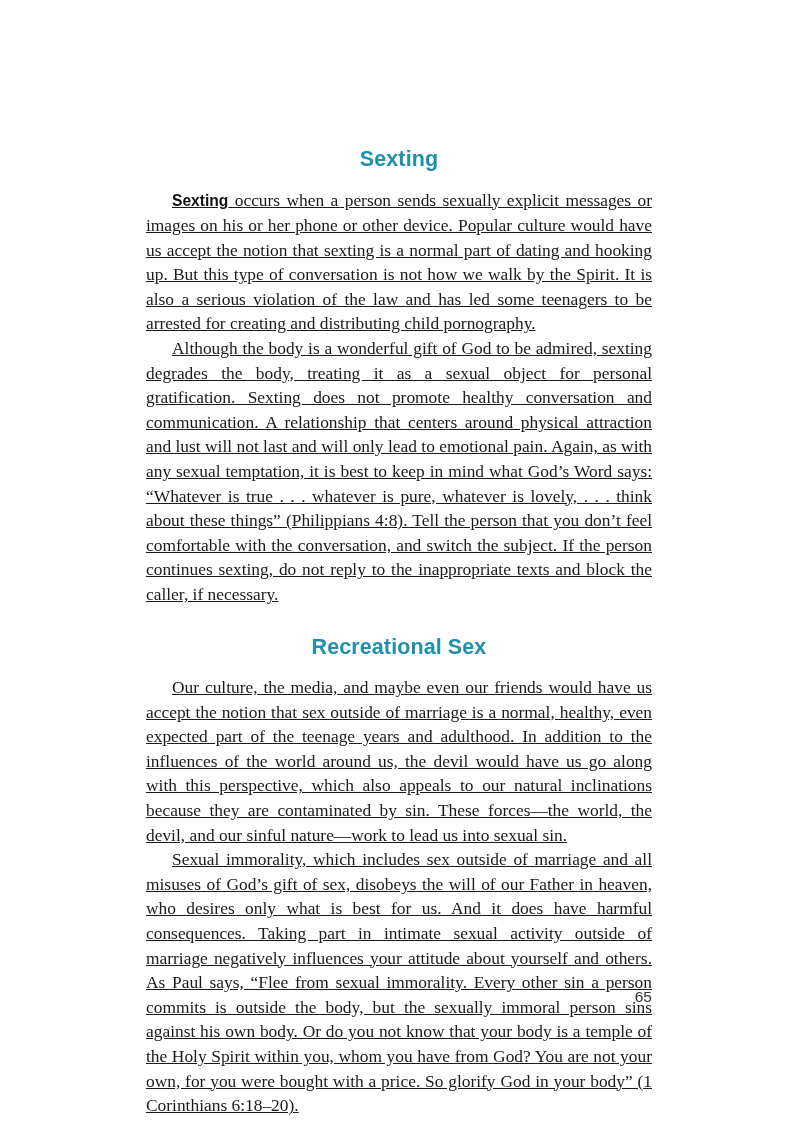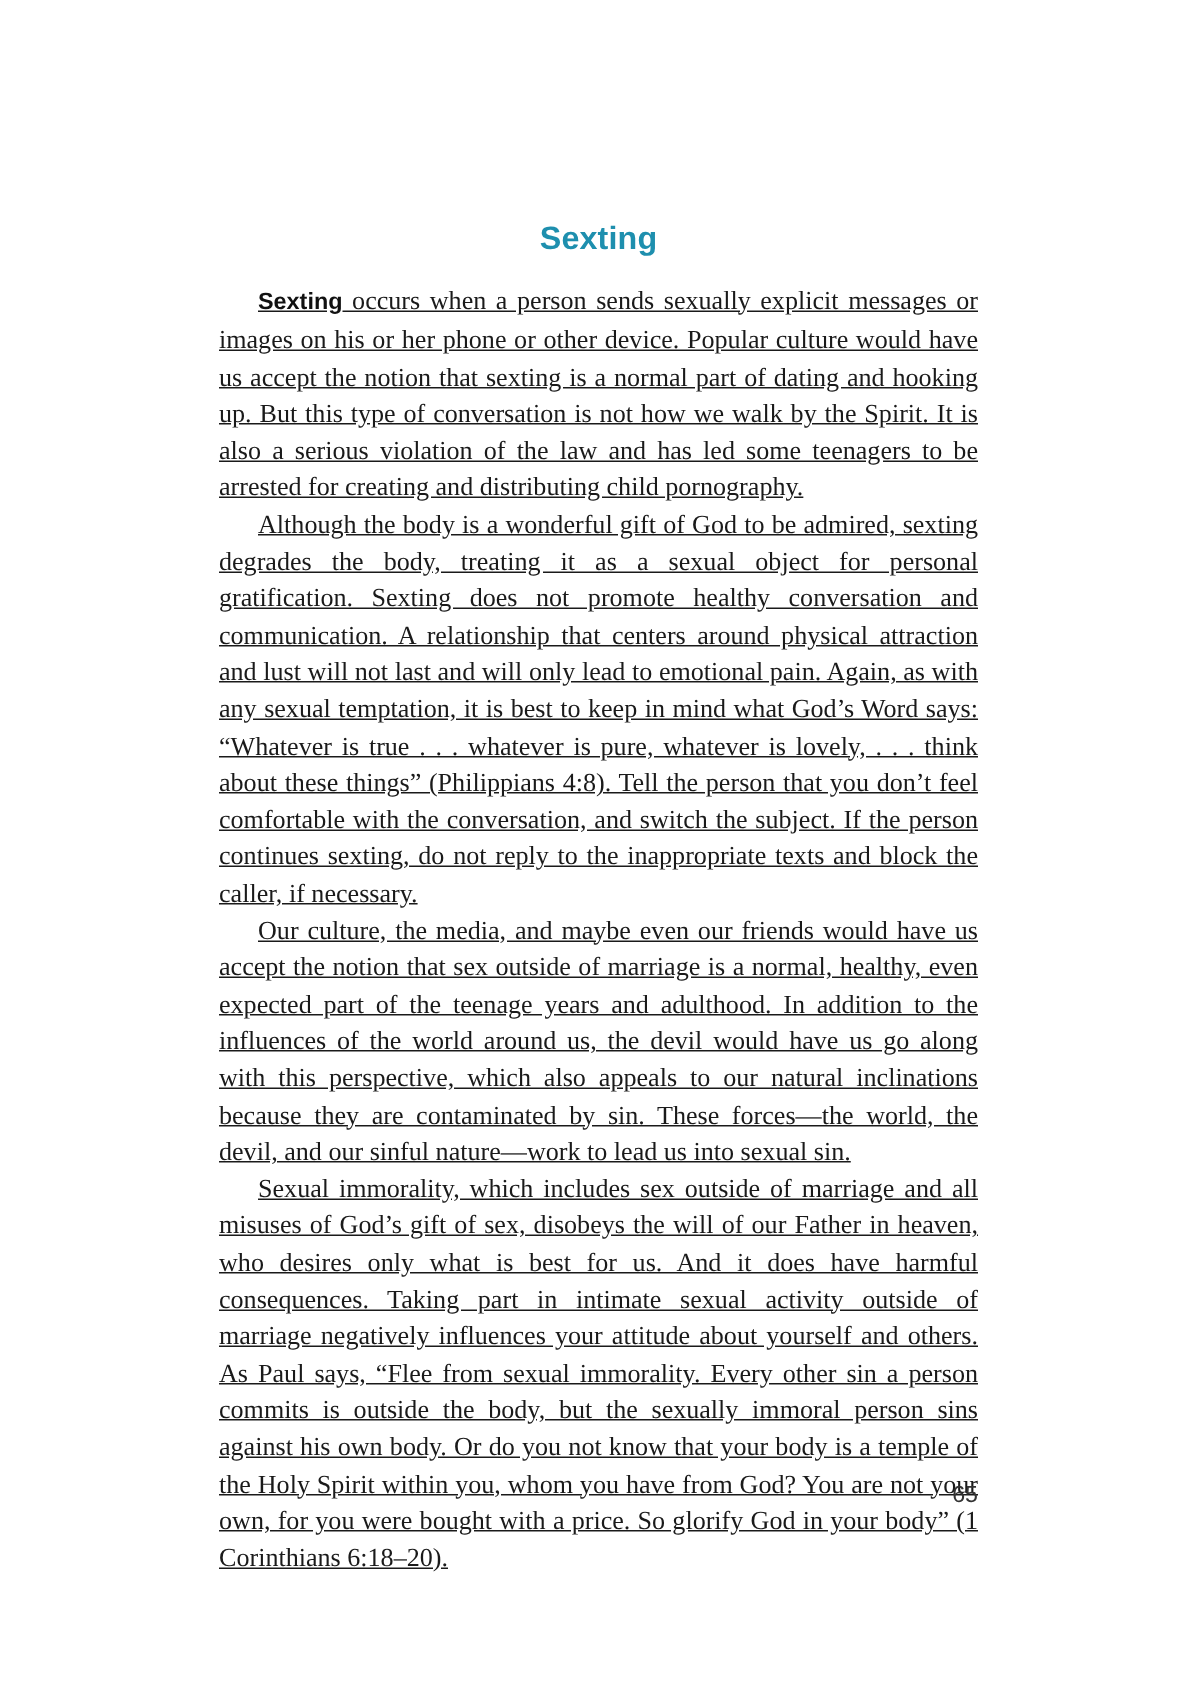--- a/index.html
+++ b/index.html
@@ -79,20 +79,23 @@
   <div class="text-column">
 
     <div class="heading-block-first">
       <h2 class="section-heading">Sexting</h2>
     </div>
 
     <p class="body-par"><span class="lead-bold">Sexting</span><span> occurs when a person sends sexually explicit messages or images on his or her phone or other device. Popular culture would have us accept the notion that sexting is a normal part of dating and hooking up. But this type of conversation is not how we walk by the Spirit. It is also a serious violation of the law and has led some teenagers to be arrested for creating and distributing child pornography.</span></p>
 
     <p class="body-par">Although the body is a wonderful gift of God to be admired, sexting degrades the body, treating it as a sexual object for personal gratification. Sexting does not promote healthy conversation and communication. A relationship that centers around physical attraction and lust will not last and will only lead to emotional pain. Again, as with any sexual temptation, it is best to keep in mind what God’s Word says: “Whatever is true . . . whatever is pure, whatever is lovely, . . . think about these things” (Philippians 4:8). Tell the person that you don’t feel comfortable with the conversation, and switch the subject. If the person continues sexting, do not reply to the inappropriate texts and block the caller, if necessary.</p>
 
+    <div class="heading-block-second">
+      <h2 class="section-heading">Recreational Sex</h2>
+    </div>
 
     <p class="body-par">Our culture, the media, and maybe even our friends would have us accept the notion that sex outside of marriage is a normal, healthy, even expected part of the teenage years and adulthood. In addition to the influences of the world around us, the devil would have us go along with this perspective, which also appeals to our natural inclinations because they are contaminated by sin. These forces—the world, the devil, and our sinful nature—work to lead us into sexual sin.</p>
 
     <p class="body-par">Sexual immorality, which includes sex outside of marriage and all misuses of God’s gift of sex, disobeys the will of our Father in heaven, who desires only what is best for us. And it does have harmful consequences. Taking part in intimate sexual activity outside of marriage negatively influences your attitude about yourself and others. As Paul says, “Flee from sexual immorality. Every other sin a person commits is outside the body, but the sexually immoral person sins against his own body. Or do you not know that your body is a temple of the Holy Spirit within you, whom you have from God? You are not your own, for you were bought with a price. So glorify God in your body” (1 Corinthians 6:18–20).</p>
 
   </div>
 
   <div class="page-number">65</div>
 
 </div>

